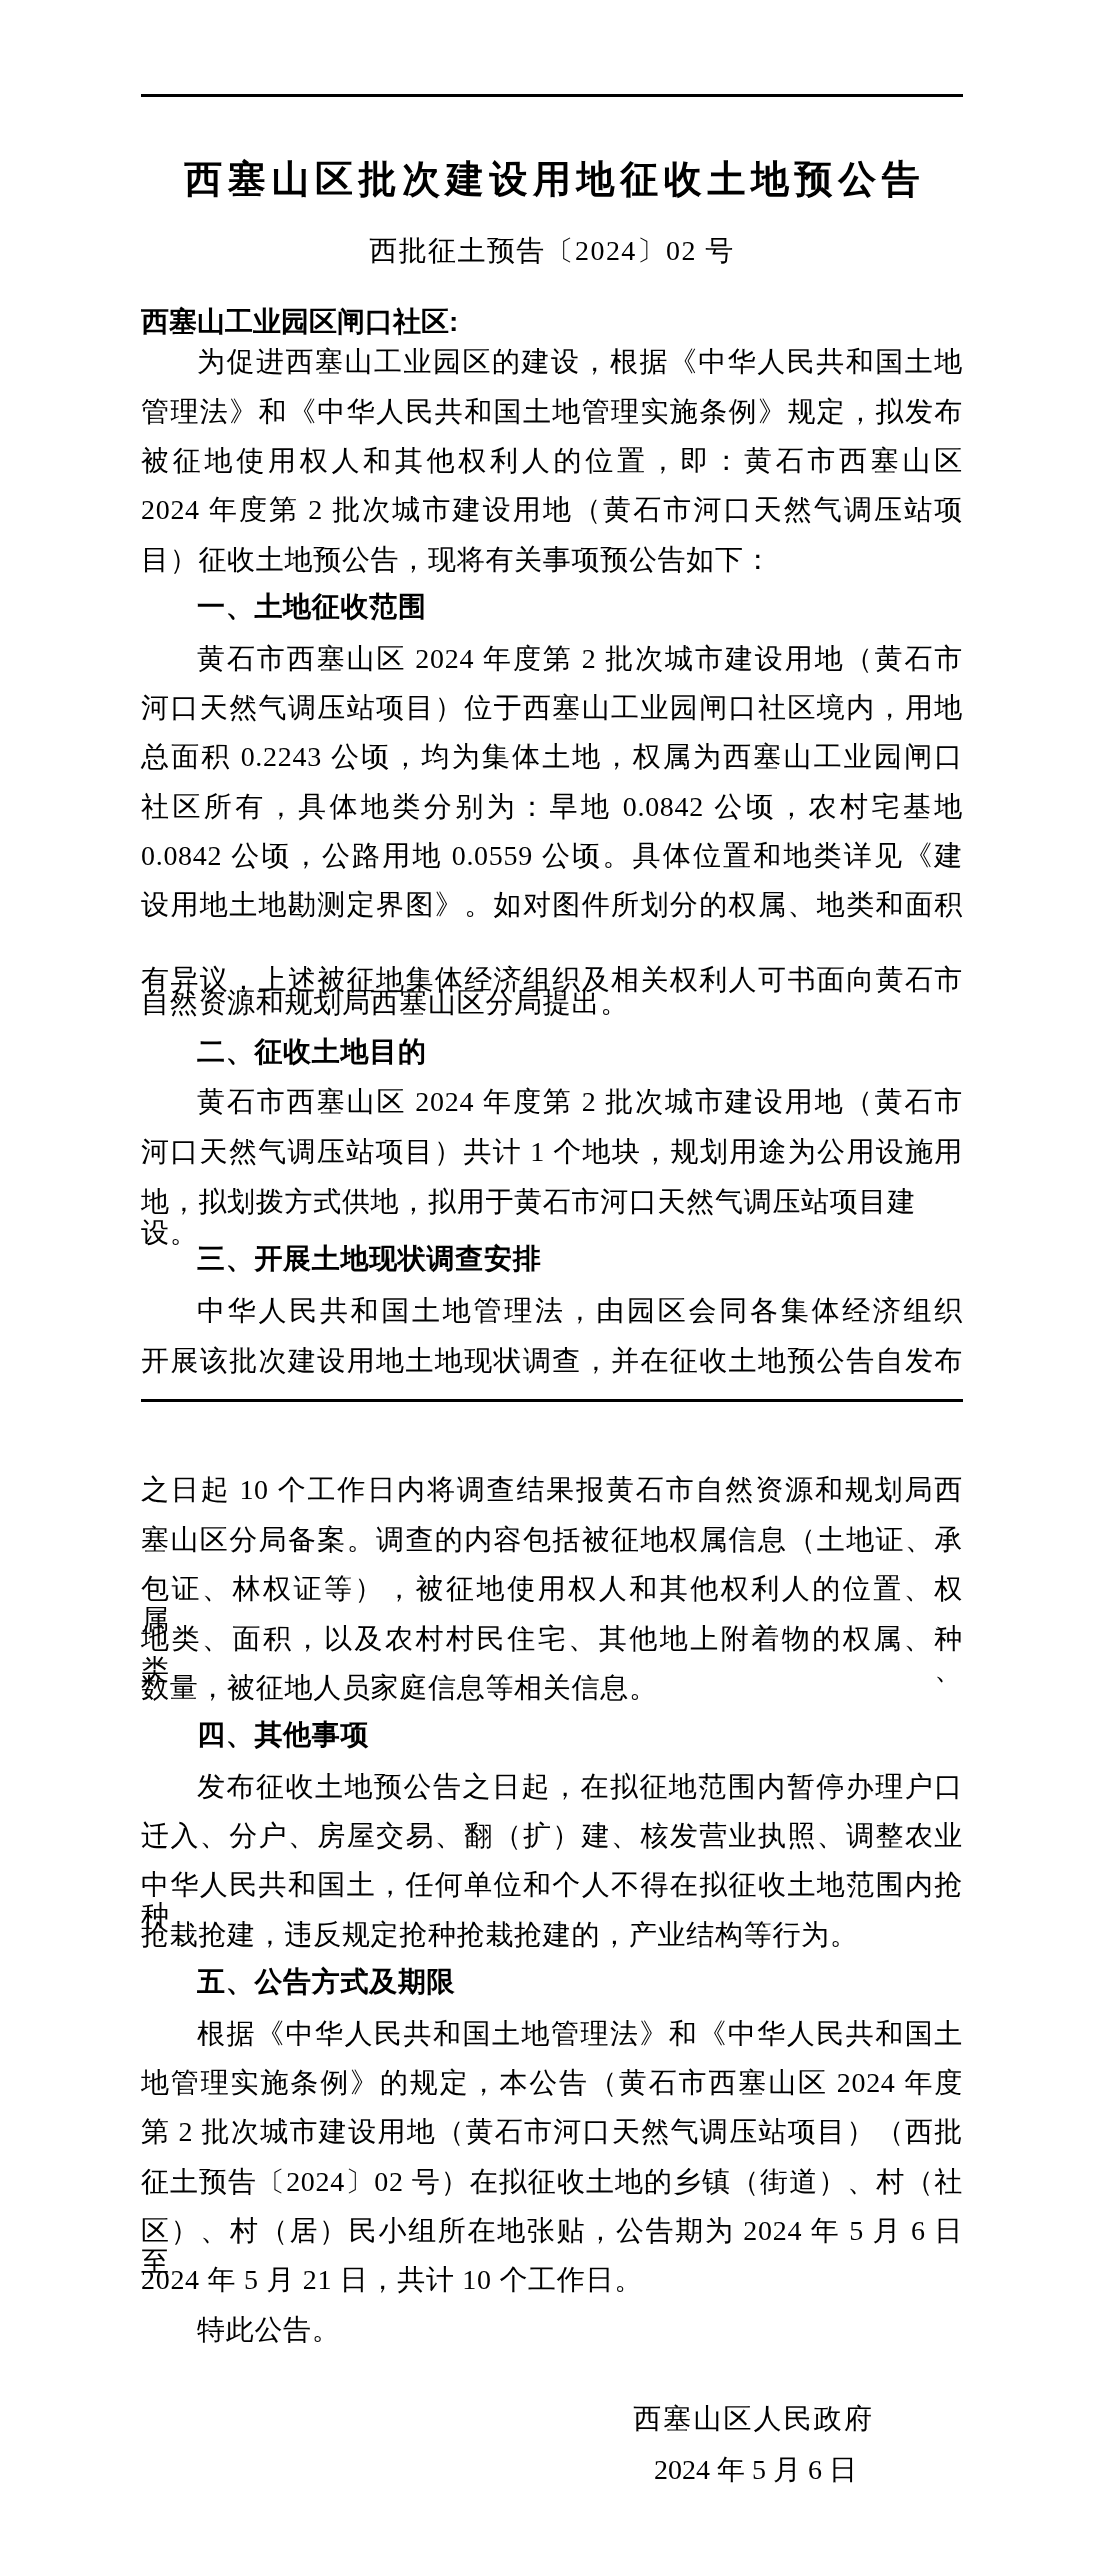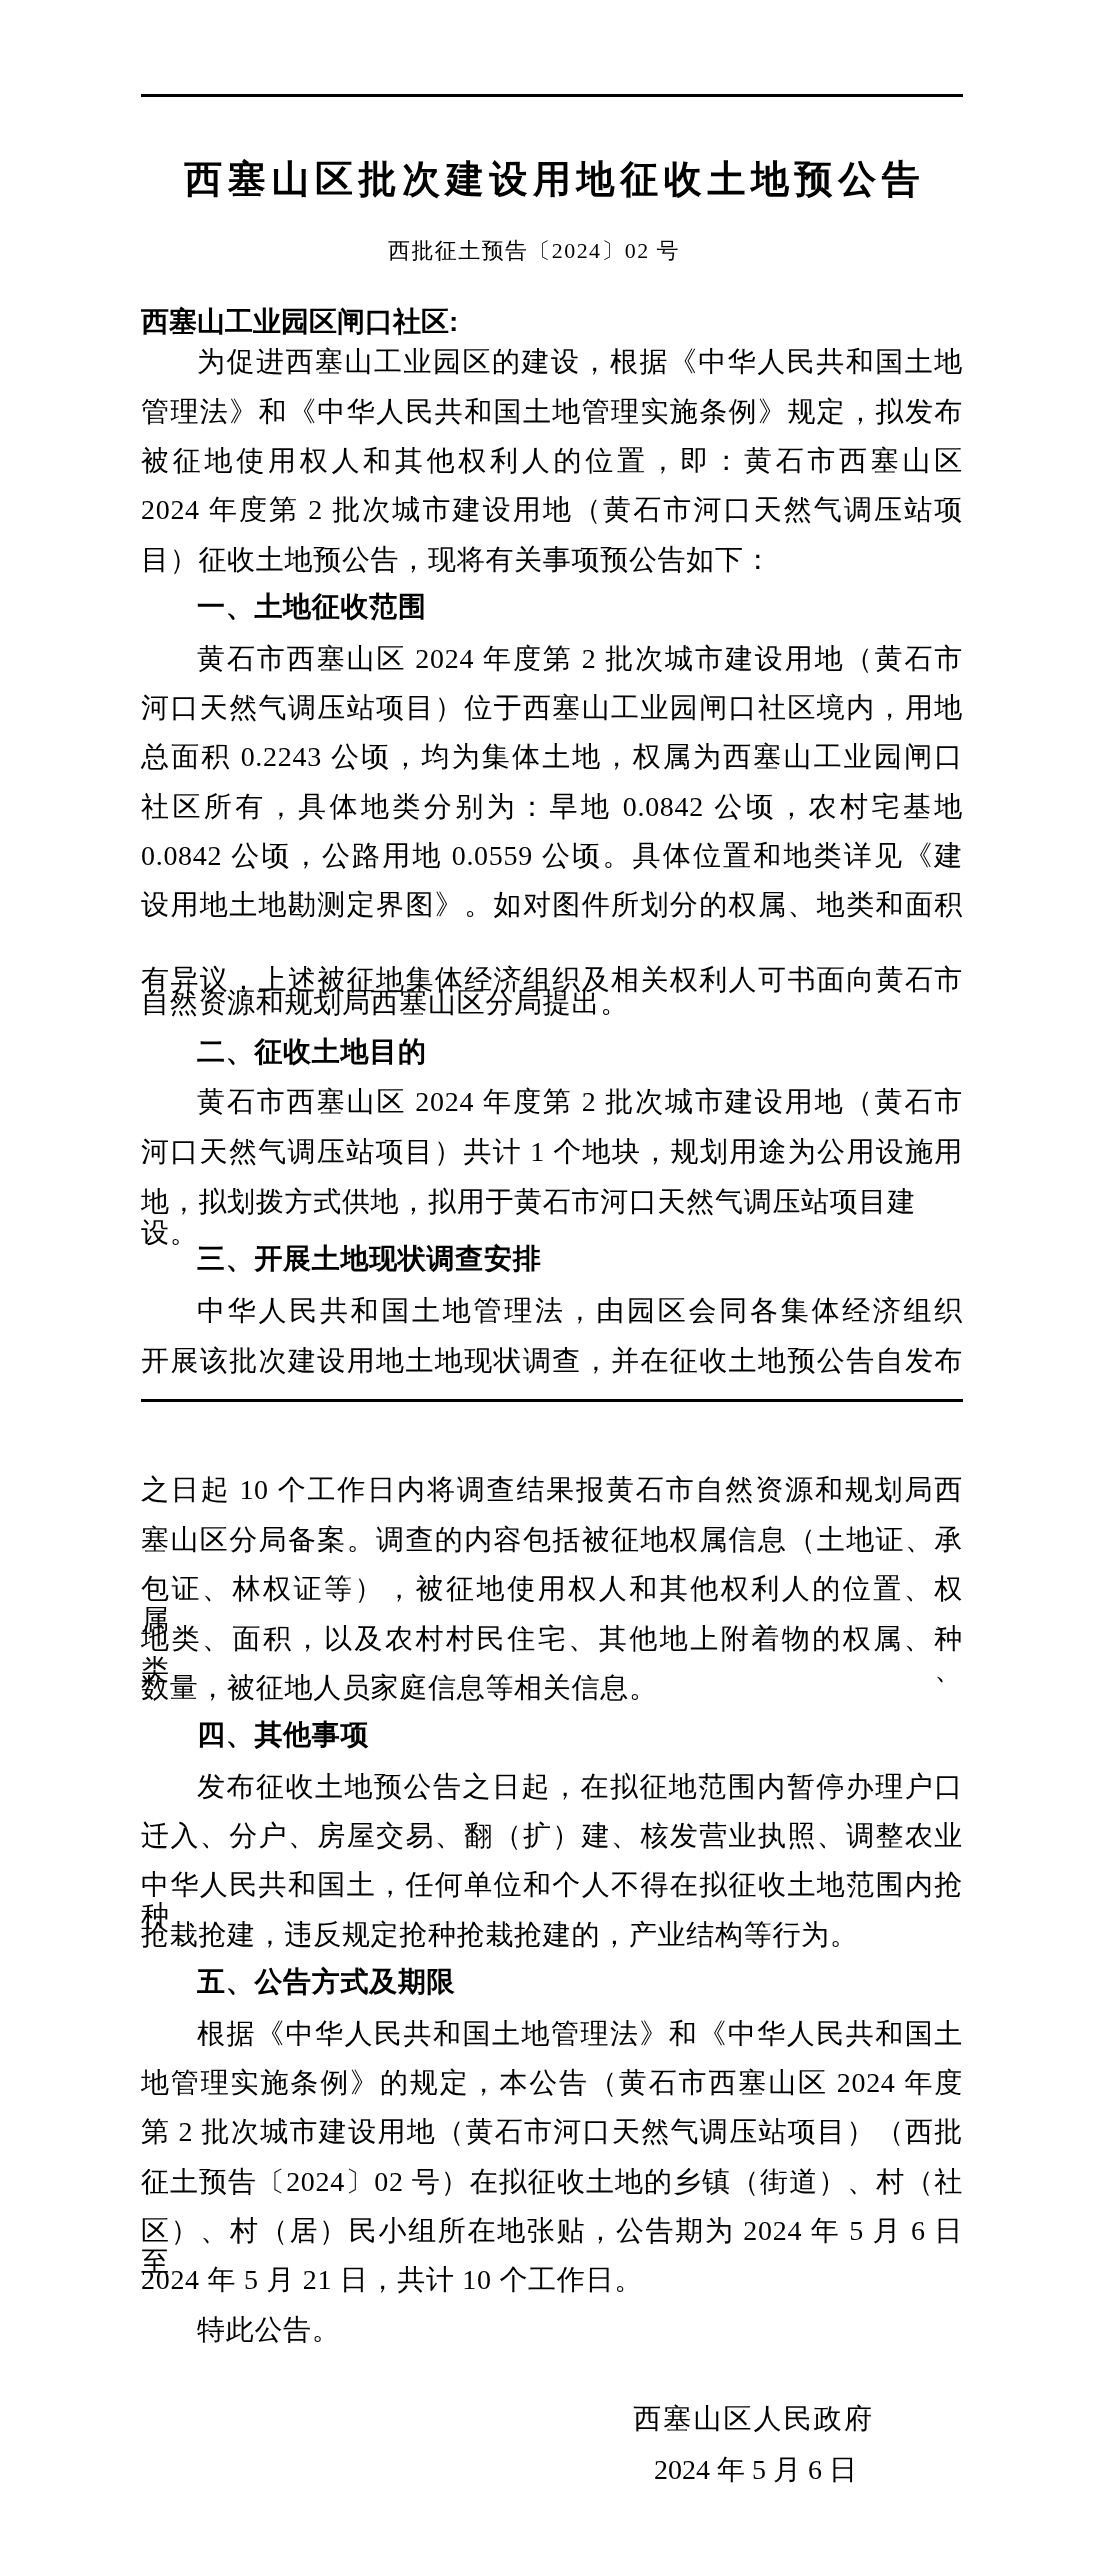--- a/index.html
+++ b/index.html
@@ -34,25 +34,25 @@
     text-align: center;
     font-size: 38px;
     font-weight: bold;
     letter-spacing: 5.6px;
     text-indent: 5.6px;
     line-height: 45px;
     white-space: nowrap;
   }
   #doc-number {
     position: absolute;
-    left: 123px;
+    left: 141px;
     top: 235px;
     width: 822px;
     text-align: center;
-    font-size: 22px;
+    font-size: 28px;
     letter-spacing: 1.4px;
     line-height: 31px;
     white-space: nowrap;
   }
   #salutation {
     position: absolute;
     left: 141px;
     top: 306px;
     width: 822px;
     font-size: 28px;

